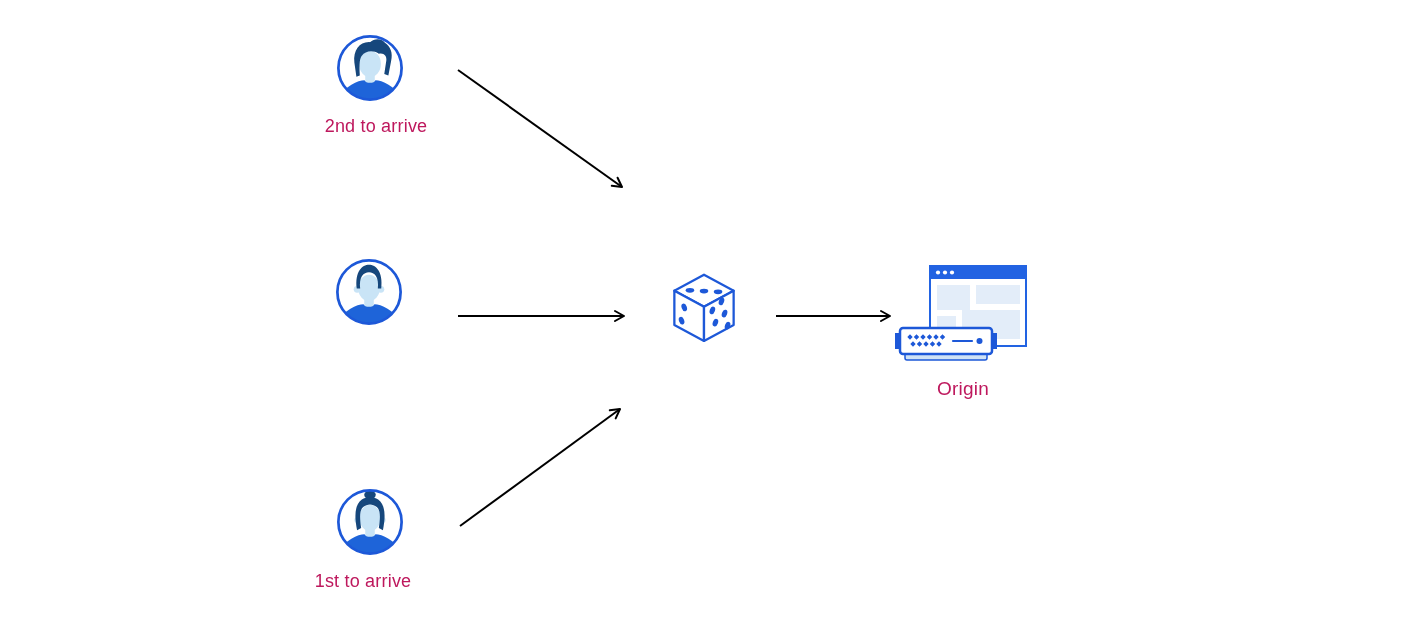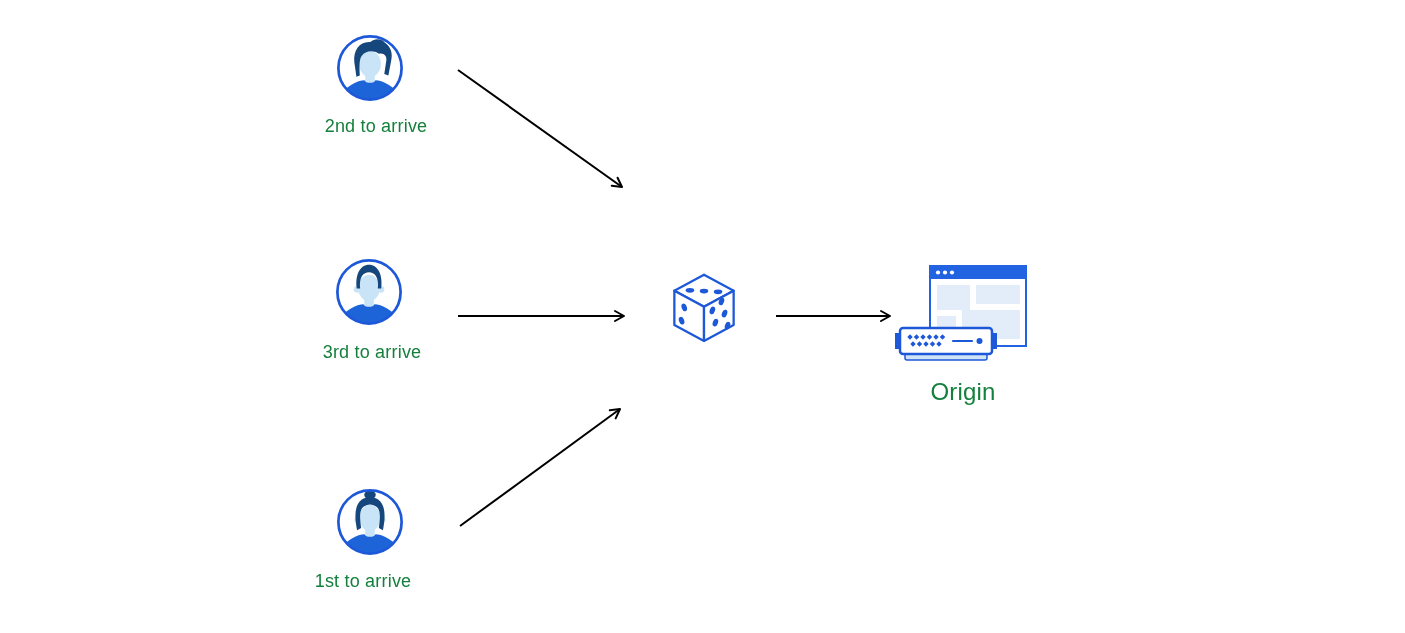--- a/index.html
+++ b/index.html
@@ -22,24 +22,24 @@
     background: var(--background);
     font-family: "Liberation Sans", sans-serif;
     overflow: hidden;
   }
   .abs { position: absolute; }
   .node-label {
     position: absolute;
     width: 170px;
     text-align: center;
     font-size: 18px;
-    color: #15803d;
+    color: #be185d;
     letter-spacing: 0.2px;
   }
-  .origin-label { font-size: 24px; }
+  .origin-label { font-size: 19px; }
 
   
   .f-w     { fill: #ffffff; }
   .f-acc   { fill: var(--accent-blue); }
   .st-acc  { stroke: var(--accent-blue); }
   .f-skin  { fill: var(--skin-light-blue); }
   .f-hair  { fill: var(--hair-navy); }
   .f-shirt { fill: var(--shirt-blue); }
   .f-panel { fill: var(--panel-light-blue); }
   .f-tbar  { fill: var(--titlebar-blue); }
@@ -95,21 +95,20 @@
         <rect x="43" y="54" width="14" height="20" class="f-skin"></rect>
         <path class="f-shirt" d="M2,102 L2,96 C12,77 32,68 42,68 C43,73 57,73 58,68 C68,68 88,77 98,96 L98,102 Z"></path>
         <circle cx="32.5" cy="46" r="5" class="f-skin"></circle>
         <circle cx="67.5" cy="46" r="5" class="f-skin"></circle>
         <ellipse cx="50" cy="44" rx="16" ry="19.5" class="f-skin"></ellipse>
         <path class="f-hair" d="M32,45 C29,20 40,10 50,10 C60,10 71,20 68,45 L63,45 C65,28 58,21 50,21 C42,21 35,28 37,45 Z"></path>
       </g>
       <circle cx="50" cy="50" r="46.5" fill="none" class="st-acc" stroke-width="4"></circle>
     </svg>
   </div>
-  <div class="node-label" style="left:287px; top:342px;">3rd to arrive</div>
 
   <div class="abs" style="left:336px; top:488px;">
     <svg width="68" height="68" viewBox="0 0 100 100">
       <defs>
           <clipPath id="clipC">
             <circle cx="50" cy="50" r="46.5"></circle>
           </clipPath>
         </defs>
       <g clip-path="url(#clipC)">
         <circle cx="50" cy="50" r="47" class="f-w"></circle>

